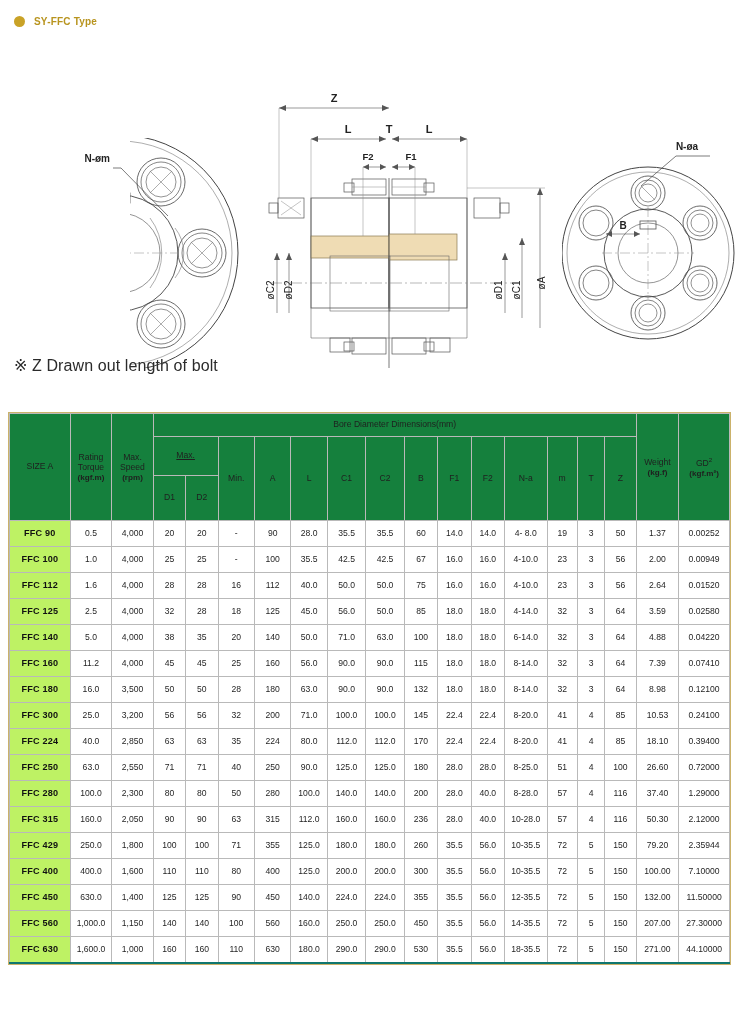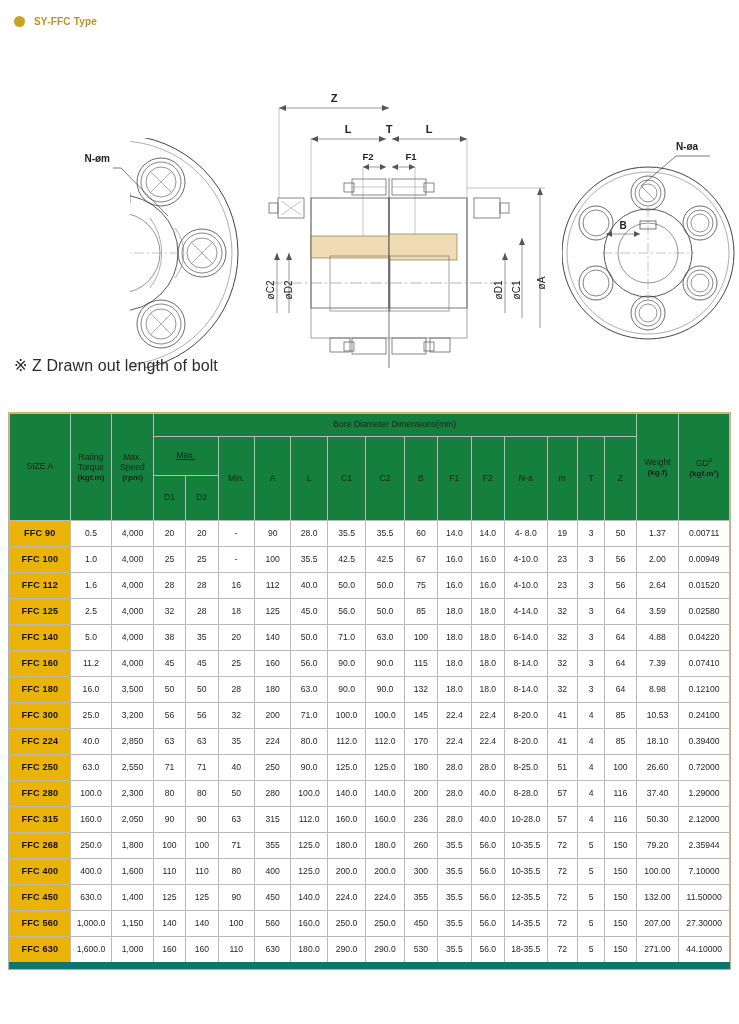--- a/index.html
+++ b/index.html
@@ -73,28 +73,28 @@
   .hdr-stack{display:block;line-height:1.25;}
   .unit{display:block;font-size:8.1px;font-weight:bold;}
   sup{font-size:6.2px;vertical-align:super;}
 
   tbody td{
     height:25px;
     background:#ffffff;
     font-size:8.6px;
   }
   tbody td.size{
-    background:#eab308;
+    background:#bef264;
     font-weight:bold;
     font-size:9.1px;
     color:#111;
     letter-spacing:.2px;
     text-align:center;
   }
-  tbody tr:last-child td{border-bottom:7px solid #0f766e;}
+  tbody tr:last-child td{border-bottom:2px solid #0f766e;}
 
   
   col.c-size{width:60px;}
   col.c-torque{width:41px;}
   col.c-speed{width:41px;}
   col.c-d1{width:32px;}
   col.c-d2{width:32px;}
   col.c-min{width:36px;}
   col.c-a{width:36px;}
   col.c-l{width:36px;}
@@ -393,21 +393,21 @@
           <td>35.5</td>
           <td>35.5</td>
           <td>60</td>
           <td>14.0</td>
           <td>14.0</td>
           <td>4- 8.0</td>
           <td>19</td>
           <td>3</td>
           <td>50</td>
           <td>1.37</td>
-          <td>0.00711</td>
+          <td>0.00252</td>
         </tr>
         <tr>
           <td class="size">FFC 100</td>
           <td>1.0</td>
           <td>4,000</td>
           <td>25</td>
           <td>25</td>
           <td>-</td>
           <td>100</td>
           <td>35.5</td>
@@ -627,21 +627,21 @@
           <td>28.0</td>
           <td>40.0</td>
           <td>10-28.0</td>
           <td>57</td>
           <td>4</td>
           <td>116</td>
           <td>50.30</td>
           <td>2.12000</td>
         </tr>
         <tr>
-          <td class="size">FFC 268</td>
+          <td class="size">FFC 429</td>
           <td>250.0</td>
           <td>1,800</td>
           <td>100</td>
           <td>100</td>
           <td>71</td>
           <td>355</td>
           <td>125.0</td>
           <td>180.0</td>
           <td>180.0</td>
           <td>260</td>

